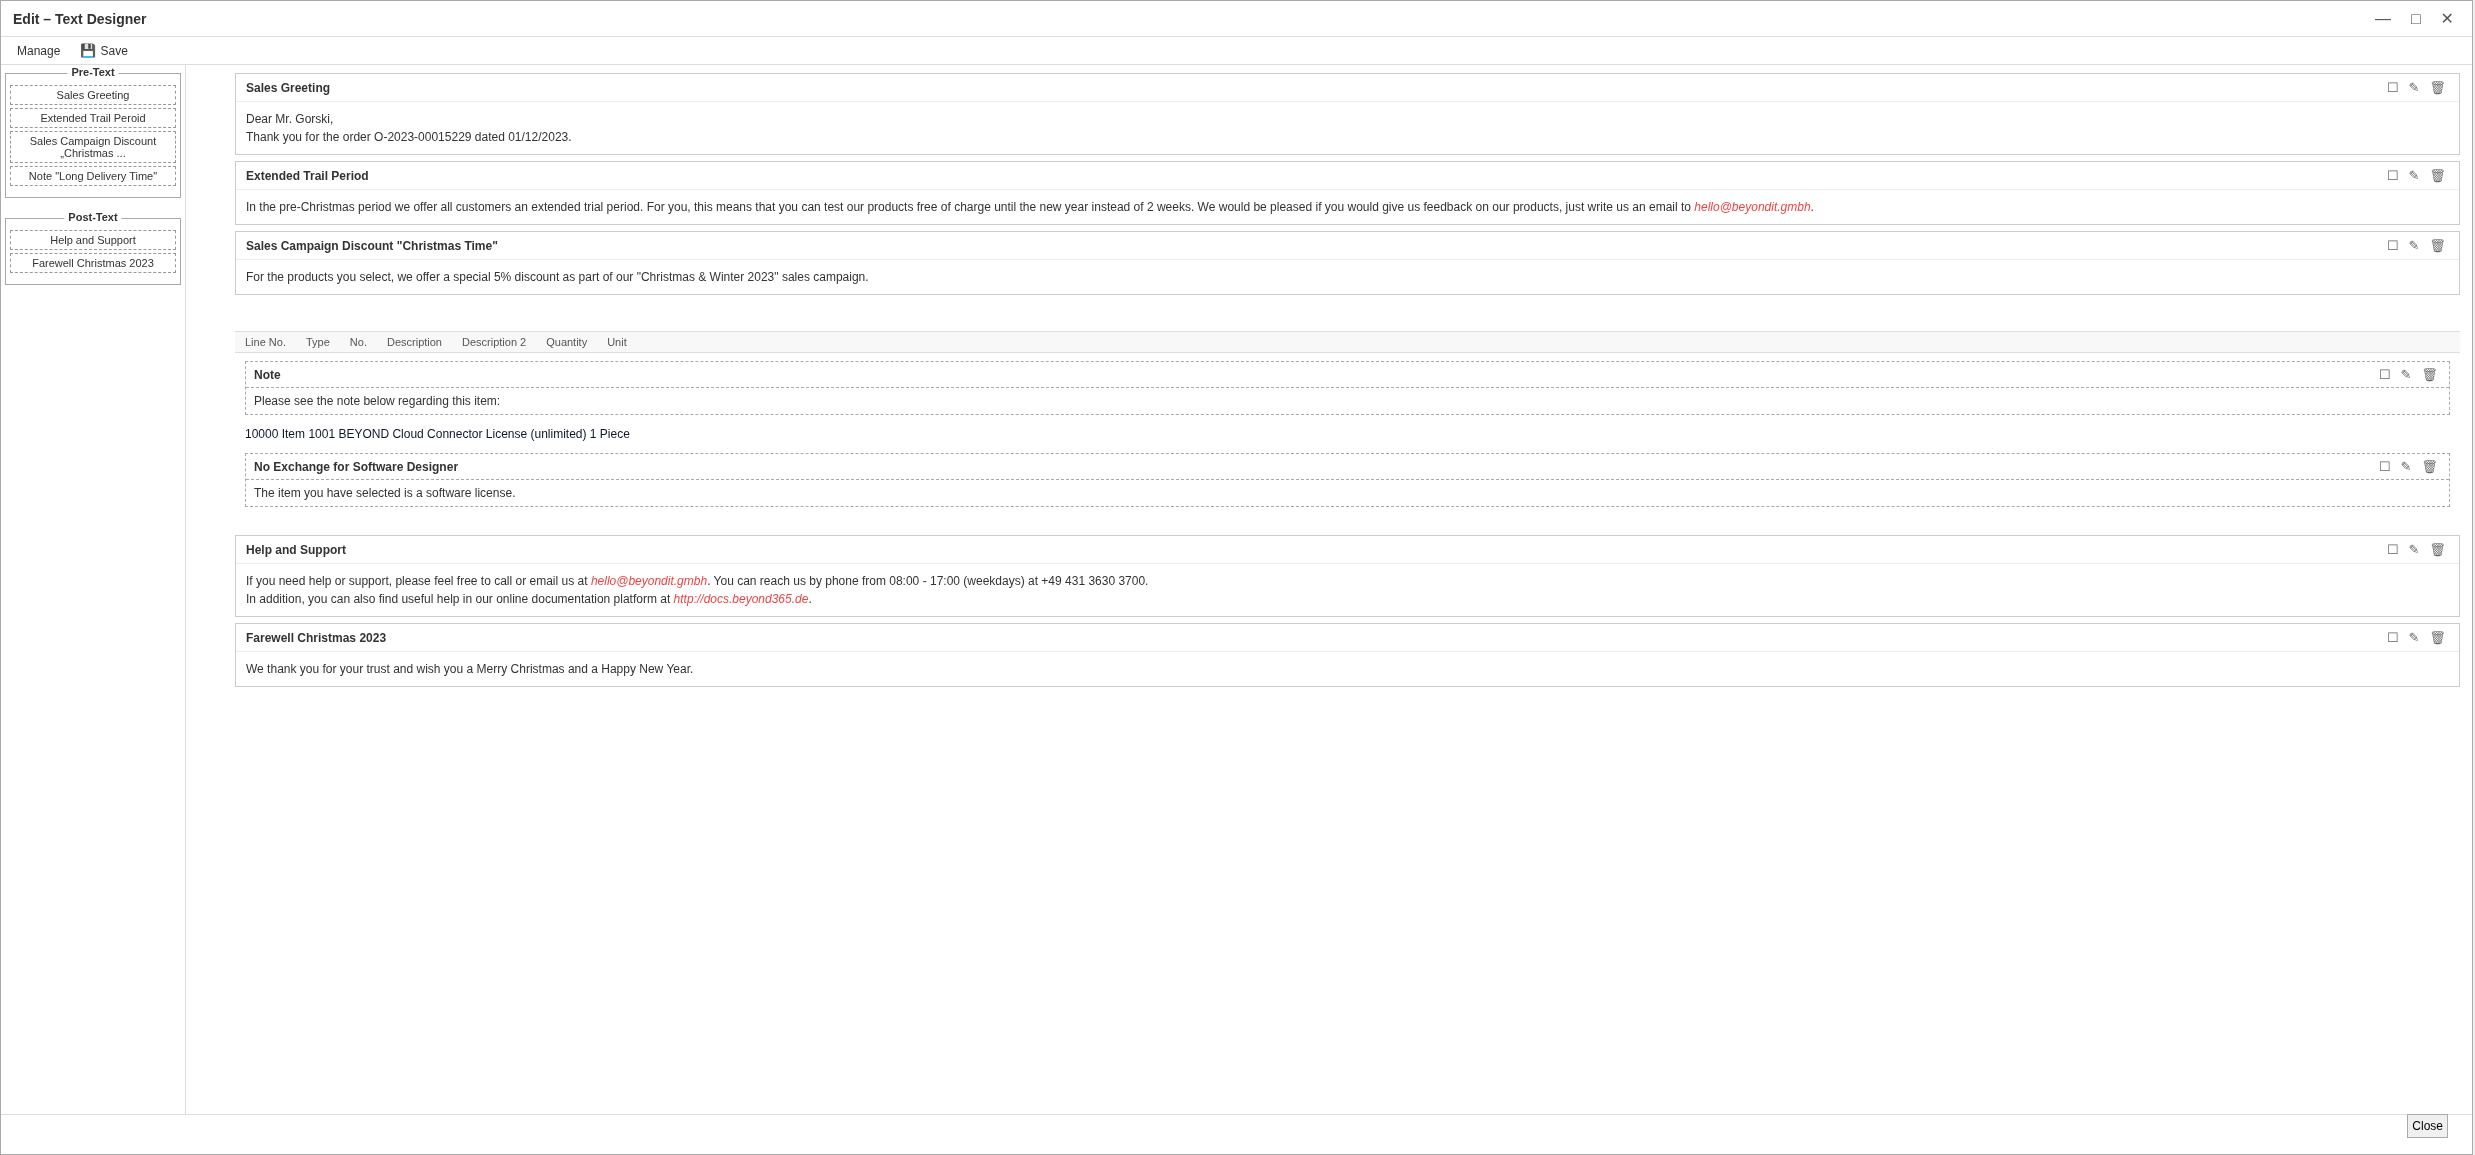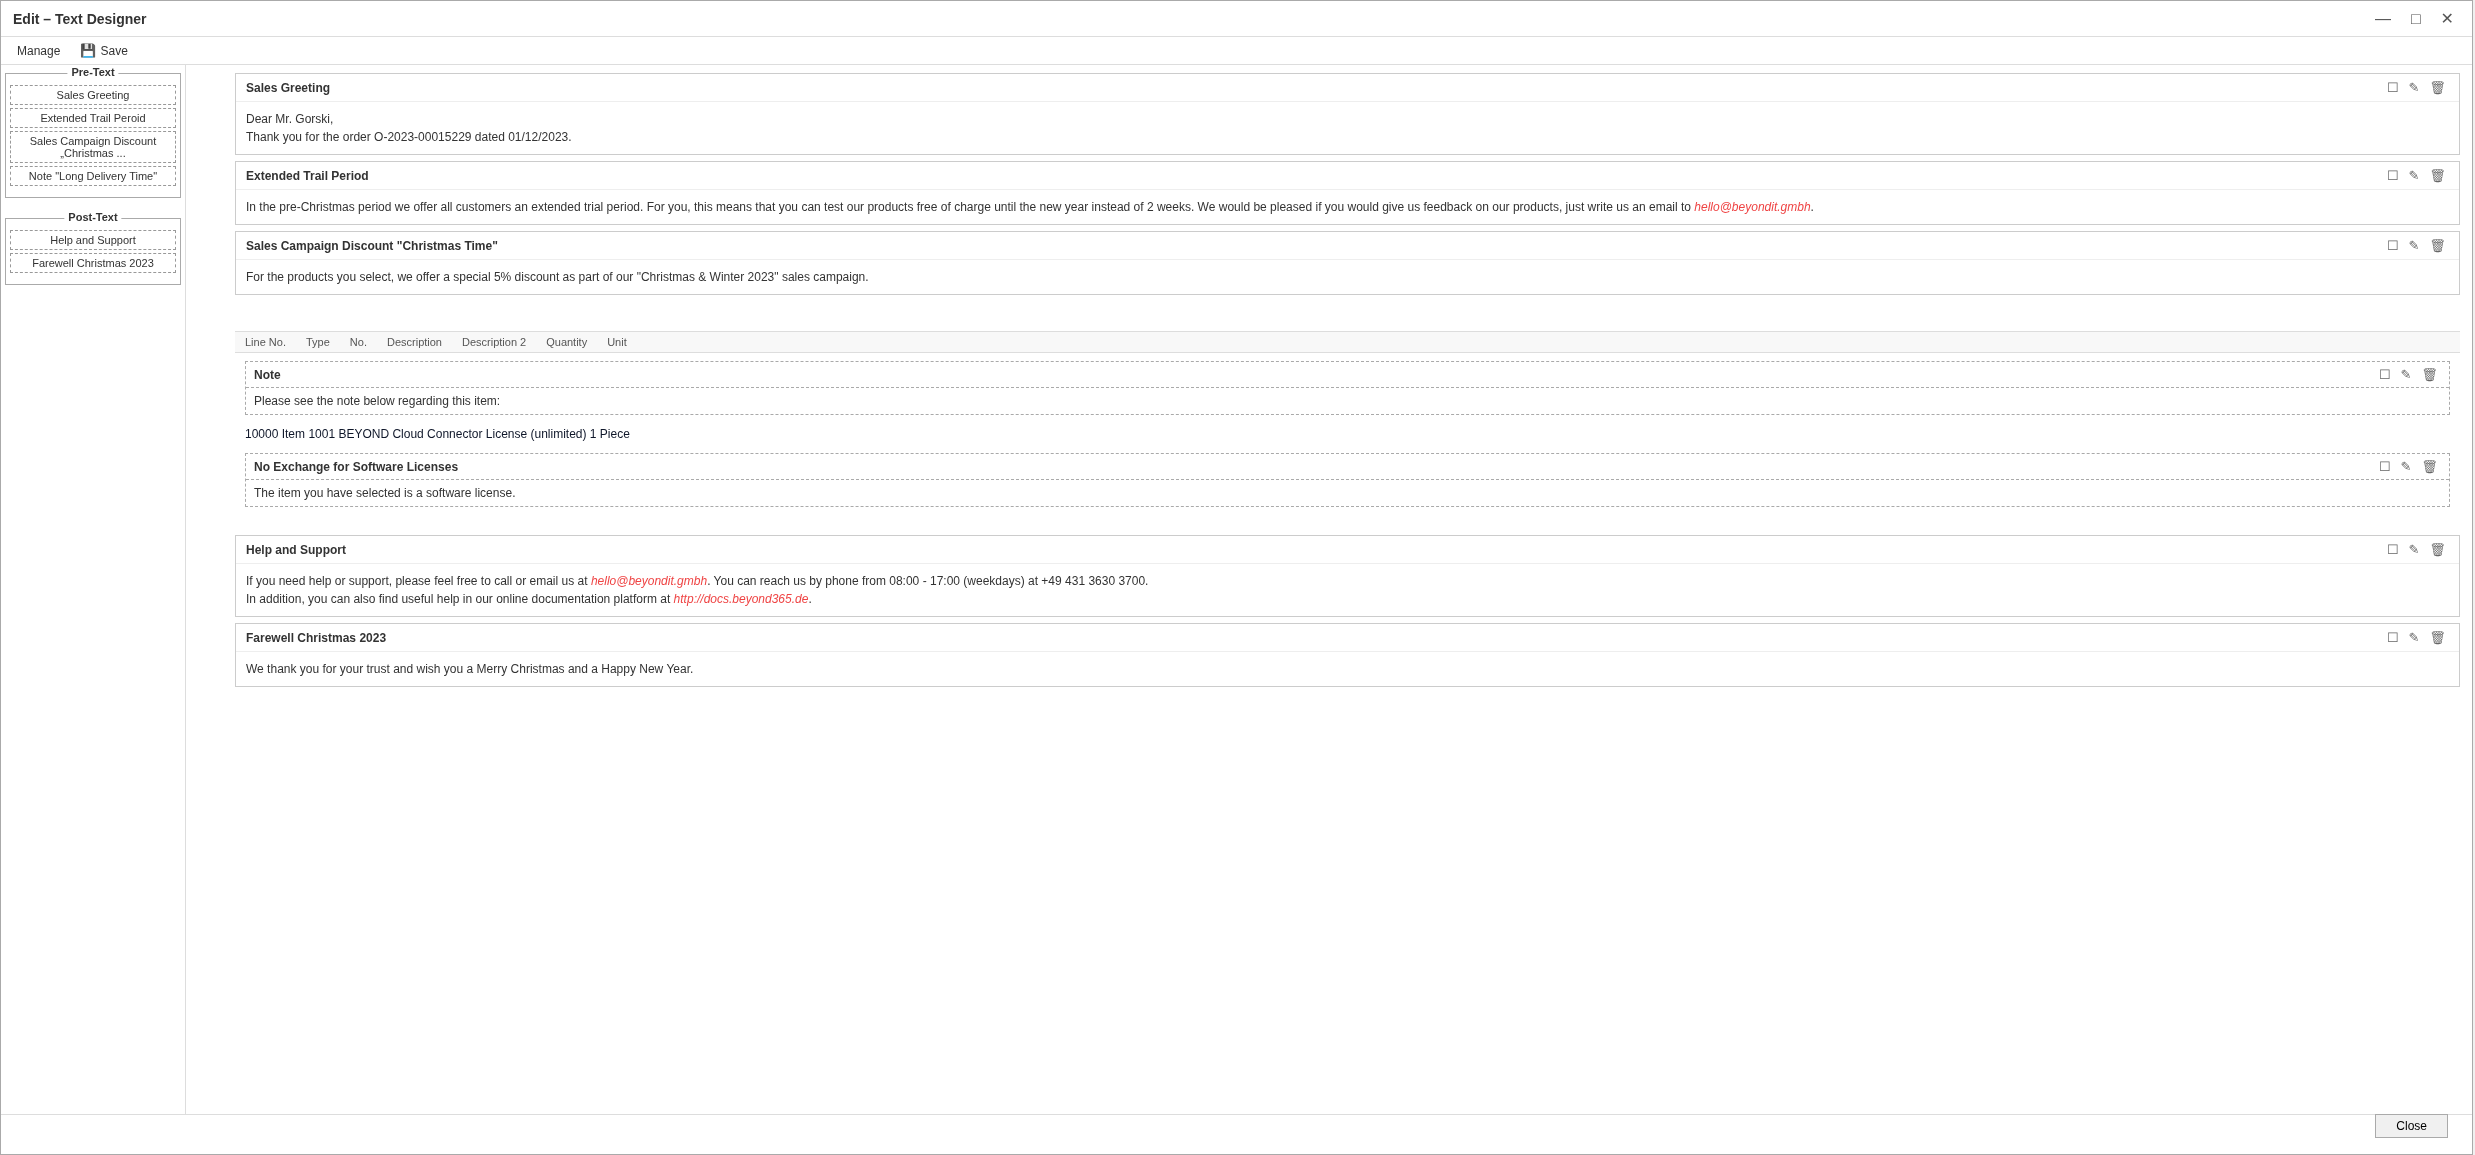--- a/index.html
+++ b/index.html
@@ -188,21 +188,21 @@
     }
     .item-row {
       padding: 4px 10px;
       font-size: 12px;
       color: #0f172a;
     }
     .close-btn {
       position: absolute;
       bottom: 16px;
       right: 24px;
-      padding: 4px 20px;
+      padding: 4px 4px;
       font-size: 12px;
       background: #f0f0f0;
       border: 1px solid #aaa;
       cursor: pointer;
     }
     .window-footer {
       position: relative;
       height: 40px;
       border-top: 1px solid #ddd;
       background: #fff;
@@ -322,21 +322,21 @@
           <span>Please see the note below regarding this item:</span>
         </div>
       </div>
 
       <div class="item-row">
         <span>10000   Item   1001   BEYOND Cloud Connector License (unlimited)   1 Piece</span>
       </div>
 
       <div class="inner-block">
         <div class="inner-block-header">
-          <span class="inner-block-title">No Exchange for Software Licenses</span>
+          <span class="inner-block-title">No Exchange for Software Designer</span>
           <div class="section-actions">
             <button class="section-action-btn">☐</button>
             <button class="section-action-btn">✎</button>
             <button class="section-action-btn">🗑</button>
           </div>
         </div>
         <div class="inner-block-body">
           <div>The item you have selected is a software license.</div>
         </div>
       </div>

